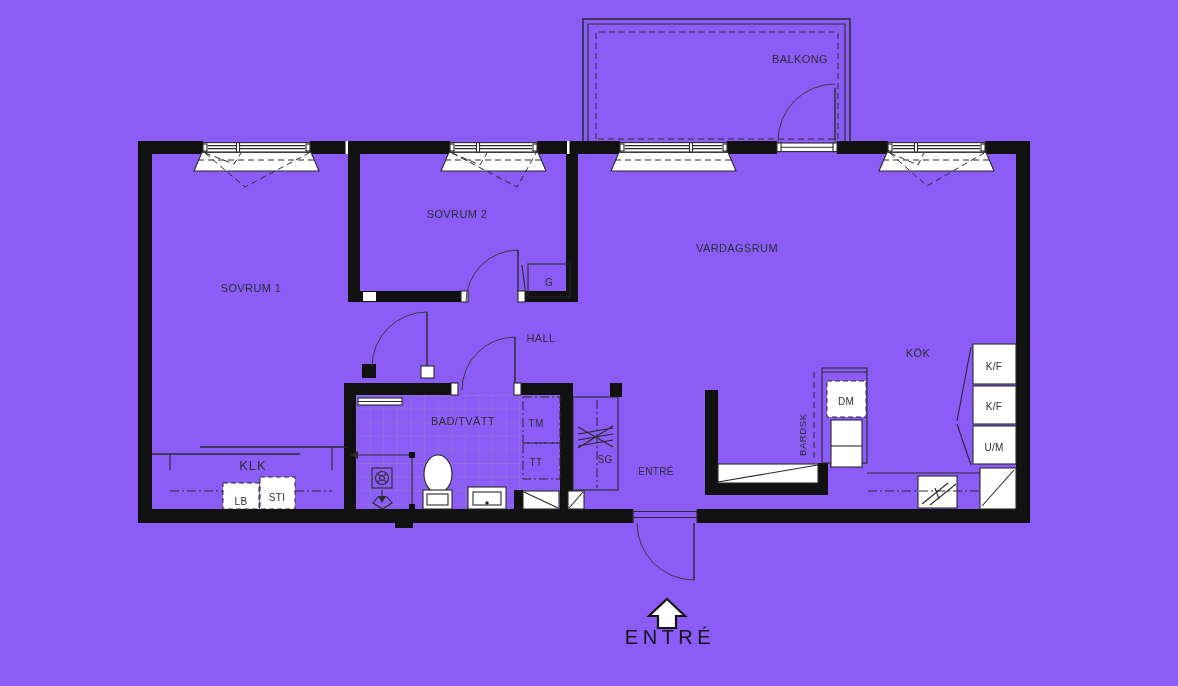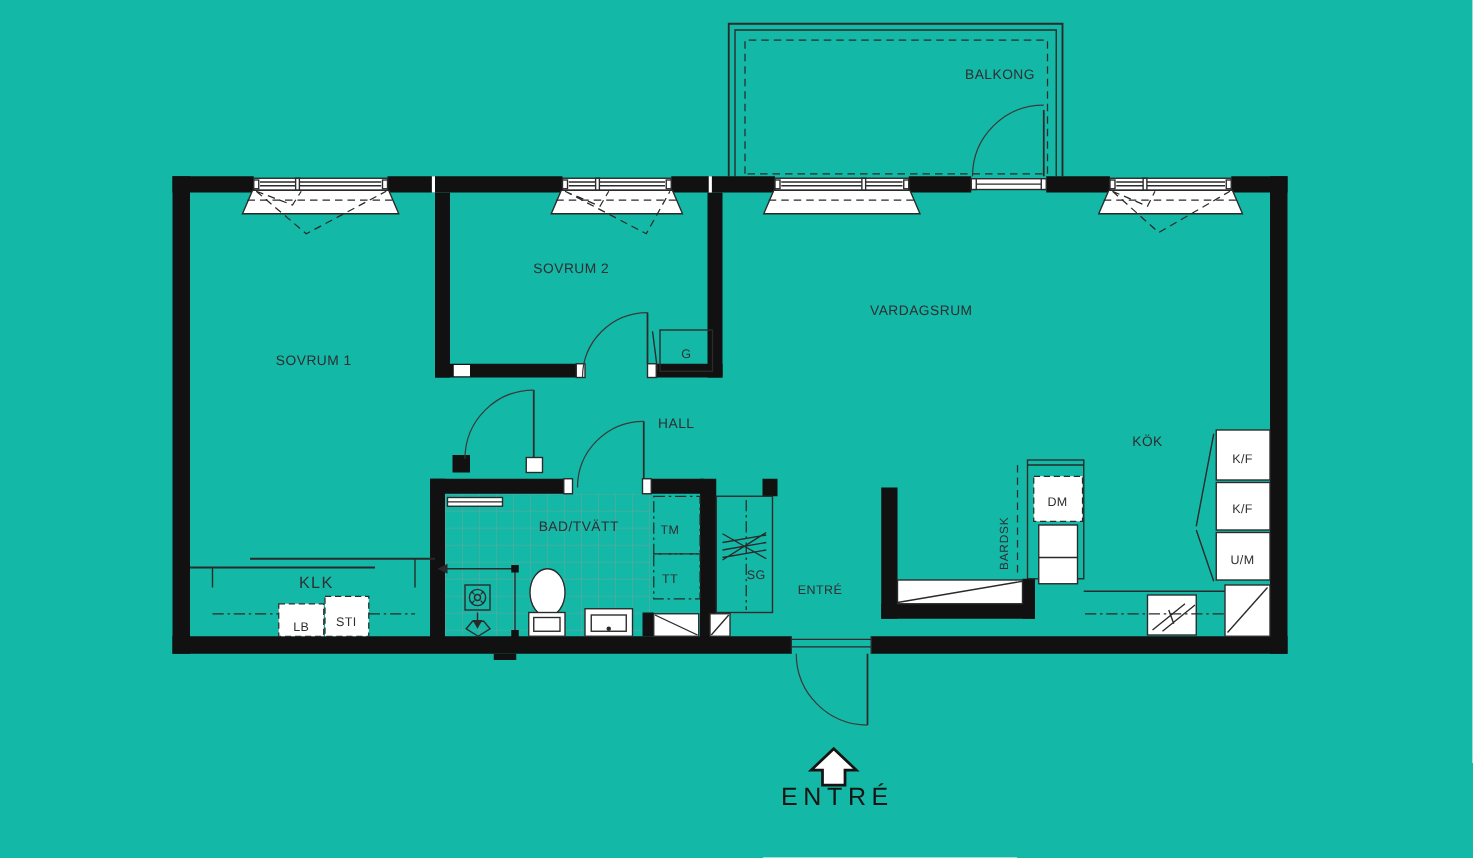--- a/index.html
+++ b/index.html
@@ -1,17 +1,17 @@
 <!DOCTYPE html>
 <html style="--wall: #111111; --line: #2a2a2a; --text: #2e2e33; --tile: #9a9a9a;"><head>
 <meta charset="utf-8">
 <style>
   :root{ --wall:#111111; --line:#2a2a2a; --text:#2e2e33; --tile:#9a9a9a; }
   html,body{margin:0;padding:0;background:#ffffff;}
-  .canvas{position:relative;width:1178px;height:686px;background:#14b8a6;overflow:hidden;
+  .canvas{position:relative;width:1178px;height:686px;background:#8b5cf6;overflow:hidden;
           font-family:"Liberation Sans", sans-serif;}
   svg{position:absolute;left:0;top:0;}
   .wall{fill:var(--wall);stroke:none;}
   .wht{fill:#ffffff;stroke:none;}
   .ln{stroke:var(--line);stroke-width:1.1;fill:none;}
   .lnw{stroke:var(--line);stroke-width:1.1;fill:#ffffff;}
   .thk{stroke:var(--line);stroke-width:1.5;fill:none;}
   .dsh{stroke:var(--line);stroke-width:1;fill:none;stroke-dasharray:6 4;}
   .dshw{stroke:var(--line);stroke-width:1;fill:#ffffff;stroke-dasharray:5 3;}
   .ddot{stroke:var(--line);stroke-width:1;fill:none;stroke-dasharray:9 3 2 3;}

